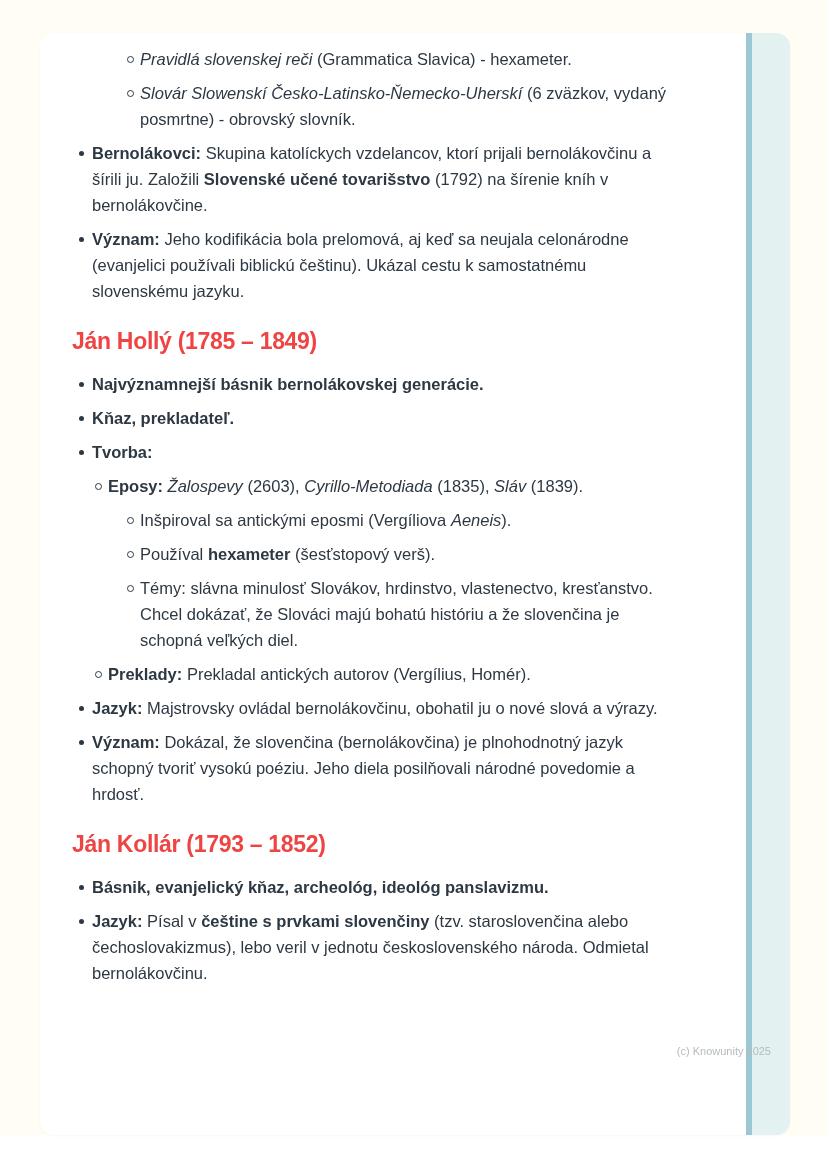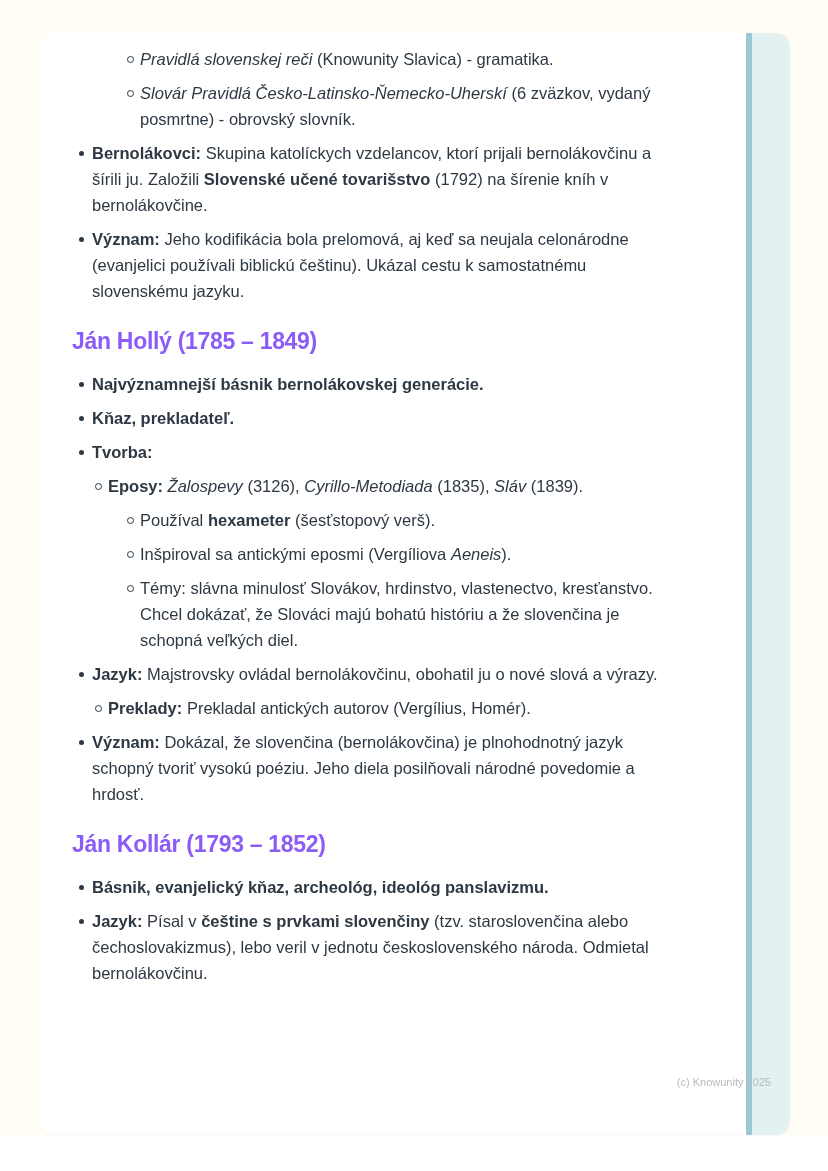--- a/index.html
+++ b/index.html
@@ -57,21 +57,21 @@
   }
   .d2 > .circle { left: 55px; }
   .d3 > .circle { left: 87px; }
   .b { font-weight: 700; }
   .i { font-style: italic; }
   h2.section-heading {
     font-size: 23px;
     line-height: 26px;
     font-weight: 700;
     letter-spacing: -0.3px;
-    color: #8b5cf6;
+    color: #ef4444;
     padding-left: 32px;
     margin: 24px 0 17px 0;
   }
   .scroll-strip {
     position: absolute;
     right: 0; top: 0; bottom: 0;
     width: 44px;
   }
   .scroll-track {
     position: absolute;
@@ -79,43 +79,43 @@
     background: #E4F1F1;
   }
   .scroll-thumb {
     position: absolute;
     left: 0; top: 0; bottom: 0;
     width: 6px;
     background: #9CC8D6;
   }
   .watermark {
     position: absolute;
-    top: 1075px;
+    top: 1044px;
     right: 57px;
     font-size: 11px;
     line-height: 14px;
     color: #B5BBBE;
     z-index: 5;
   }
 </style>
 </head>
 <body>
 
 <div class="backdrop"></div>
 
 <div class="card">
   <div class="content">
 
     <div class="row d3">
       <span class="circle"></span>
-      <span class="txt"><span class="i">Pravidlá slovenskej reči</span><span> (Knowunity Slavica) - gramatika.</span></span>
+      <span class="txt"><span class="i">Pravidlá slovenskej reči</span><span> (Grammatica Slavica) - hexameter.</span></span>
     </div>
     <div class="row d3">
       <span class="circle"></span>
-      <span class="txt"><span class="i">Slovár Pravidlá Česko-Latinsko-Ňemecko-Uherskí</span><span> (6 zväzkov, vydaný posmrtne) - obrovský slovník.</span></span>
+      <span class="txt"><span class="i">Slovár Slowenskí Česko-Latinsko-Ňemecko-Uherskí</span><span> (6 zväzkov, vydaný posmrtne) - obrovský slovník.</span></span>
     </div>
 
     <div class="row d1">
       <span class="bullet"></span>
       <span class="txt"><span class="b">Bernolákovci:</span><span> Skupina katolíckych vzdelancov, ktorí prijali bernolákovčinu a šírili ju. Založili </span><span class="b">Slovenské učené tovarišstvo</span><span> (1792) na šírenie kníh v bernolákovčine.</span></span>
     </div>
     <div class="row d1">
       <span class="bullet"></span>
       <span class="txt"><span class="b">Význam:</span><span> Jeho kodifikácia bola prelomová, aj keď sa neujala celonárodne (evanjelici používali biblickú češtinu). Ukázal cestu k samostatnému slovenskému jazyku.</span></span>
     </div>
@@ -130,42 +130,42 @@
       <span class="bullet"></span>
       <span class="txt"><span class="b">Kňaz, prekladateľ.</span></span>
     </div>
     <div class="row d1">
       <span class="bullet"></span>
       <span class="txt"><span class="b">Tvorba:</span></span>
     </div>
 
     <div class="row d2">
       <span class="circle"></span>
-      <span class="txt"><span class="b">Eposy:</span><span> </span><span class="i">Žalospevy</span><span> (3126), </span><span class="i">Cyrillo-Metodiada</span><span> (1835), </span><span class="i">Sláv</span><span> (1839).</span></span>
+      <span class="txt"><span class="b">Eposy:</span><span> </span><span class="i">Žalospevy</span><span> (2603), </span><span class="i">Cyrillo-Metodiada</span><span> (1835), </span><span class="i">Sláv</span><span> (1839).</span></span>
+    </div>
+    <div class="row d3">
+      <span class="circle"></span>
+      <span class="txt"><span>Inšpiroval sa antickými eposmi (Vergíliova </span><span class="i">Aeneis</span><span>).</span></span>
     </div>
     <div class="row d3">
       <span class="circle"></span>
       <span class="txt"><span>Používal </span><span class="b">hexameter</span><span> (šesťstopový verš).</span></span>
     </div>
     <div class="row d3">
       <span class="circle"></span>
-      <span class="txt"><span>Inšpiroval sa antickými eposmi (Vergíliova </span><span class="i">Aeneis</span><span>).</span></span>
-    </div>
-    <div class="row d3">
-      <span class="circle"></span>
       <span class="txt"><span>Témy: slávna minulosť Slovákov, hrdinstvo, vlastenectvo, kresťanstvo. Chcel dokázať, že Slováci majú bohatú históriu a že slovenčina je schopná veľkých diel.</span></span>
     </div>
+    <div class="row d2">
+      <span class="circle"></span>
+      <span class="txt"><span class="b">Preklady:</span><span> Prekladal antických autorov (Vergílius, Homér).</span></span>
+    </div>
+
     <div class="row d1">
       <span class="bullet"></span>
       <span class="txt"><span class="b">Jazyk:</span><span> Majstrovsky ovládal bernolákovčinu, obohatil ju o nové slová a výrazy.</span></span>
-    </div>
-
-    <div class="row d2">
-      <span class="circle"></span>
-      <span class="txt"><span class="b">Preklady:</span><span> Prekladal antických autorov (Vergílius, Homér).</span></span>
     </div>
     <div class="row d1">
       <span class="bullet"></span>
       <span class="txt"><span class="b">Význam:</span><span> Dokázal, že slovenčina (bernolákovčina) je plnohodnotný jazyk schopný tvoriť vysokú poéziu. Jeho diela posilňovali národné povedomie a hrdosť.</span></span>
     </div>
 
     <h2 class="section-heading">Ján Kollár (1793 – 1852)</h2>
 
     <div class="row d1">
       <span class="bullet"></span>

